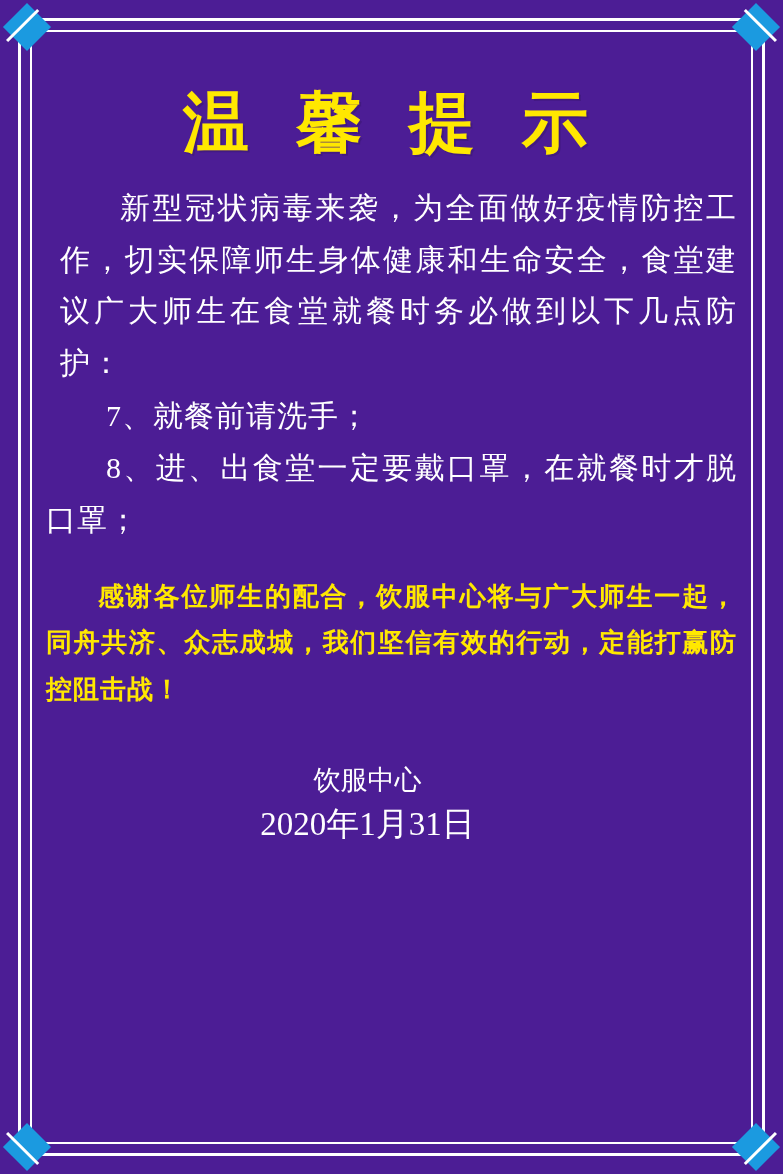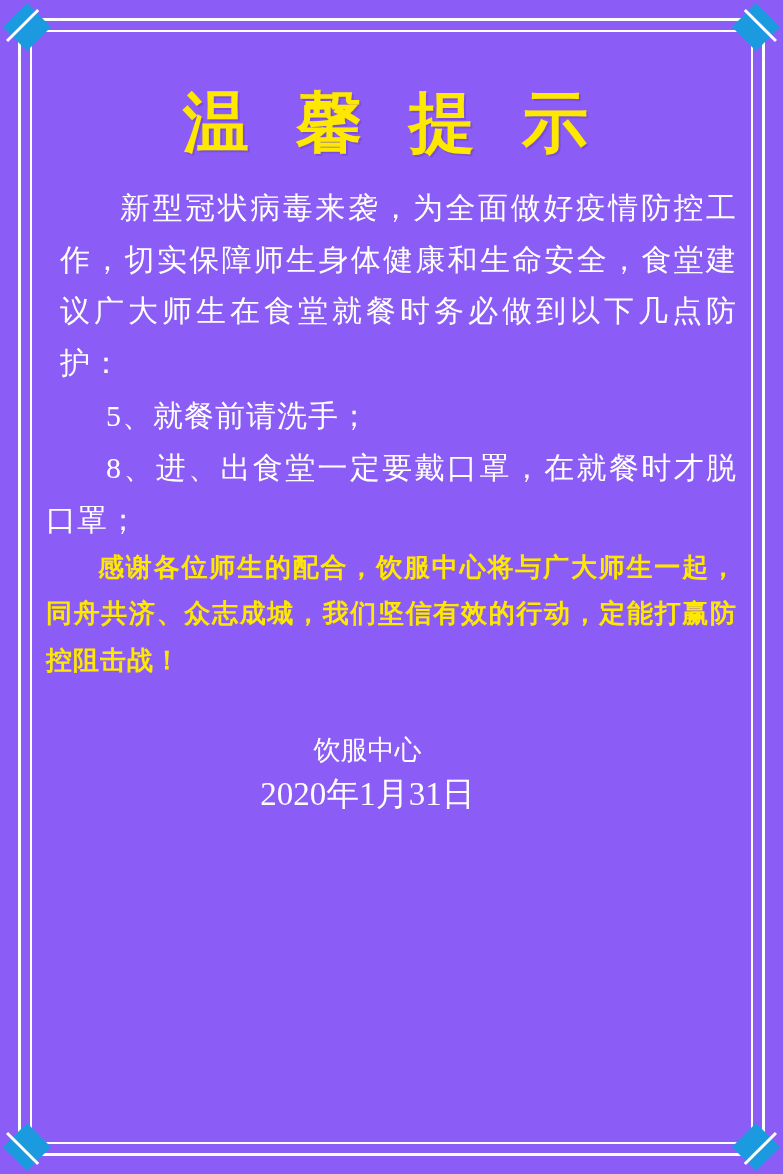--- a/index.html
+++ b/index.html
@@ -7,21 +7,21 @@
     padding: 0;
     background: #ffffff;
   }
   body {
     font-family: "Liberation Serif", "DejaVu Serif", serif;
   }
   .poster {
     position: relative;
     width: 783px;
     height: 1174px;
-    background: #8b5cf6;
+    background: #4c1d95;
     overflow: hidden;
     box-sizing: border-box;
   }
   
   .frame-outer {
     position: absolute;
     left: 18px;
     top: 18px;
     right: 18px;
     bottom: 18px;
@@ -95,25 +95,26 @@
     margin: 0 0 2px 14px;
     text-align: justify;
   }
   .item {
     text-indent: 2em;
     margin: 0;
     text-align: justify;
   }
 
   .closing {
+    margin-top: 30px;
     color: #ffe800;
     font-size: 26px;
     line-height: 1.78;
     font-weight: bold;
-    font-family: Liberation Serif, serif;
+    font-family: Liberation Mono, monospace;
     text-indent: 2em;
     text-align: justify;
     letter-spacing: 1px;
   }
 
   .signature {
     margin-top: 46px;
     color: #ffffff;
     text-align: center;
     font-size: 27px;
@@ -142,21 +143,21 @@
   <div class="corner-line cl-tr"></div>
   <div class="corner-line cl-bl"></div>
   <div class="corner-line cl-br"></div>
 
   <div class="content">
 
     <h1 class="title">温 馨 提 示</h1>
 
     <div class="body-text">
       <p class="para">新型冠状病毒来袭，为全面做好疫情防控工作，切实保障师生身体健康和生命安全，食堂建议广大师生在食堂就餐时务必做到以下几点防护：</p>
-      <p class="item">5、就餐前请洗手；</p>
+      <p class="item">7、就餐前请洗手；</p>
       <p class="item">8、进、出食堂一定要戴口罩，在就餐时才脱口罩；</p>
     </div>
 
     <div class="closing">感谢各位师生的配合，饮服中心将与广大师生一起，同舟共济、众志成城，我们坚信有效的行动，定能打赢防控阻击战！</div>
 
     <div class="signature">
       <div>饮服中心</div>
       <div class="sig-date">2020年1月31日</div>
     </div>
 

